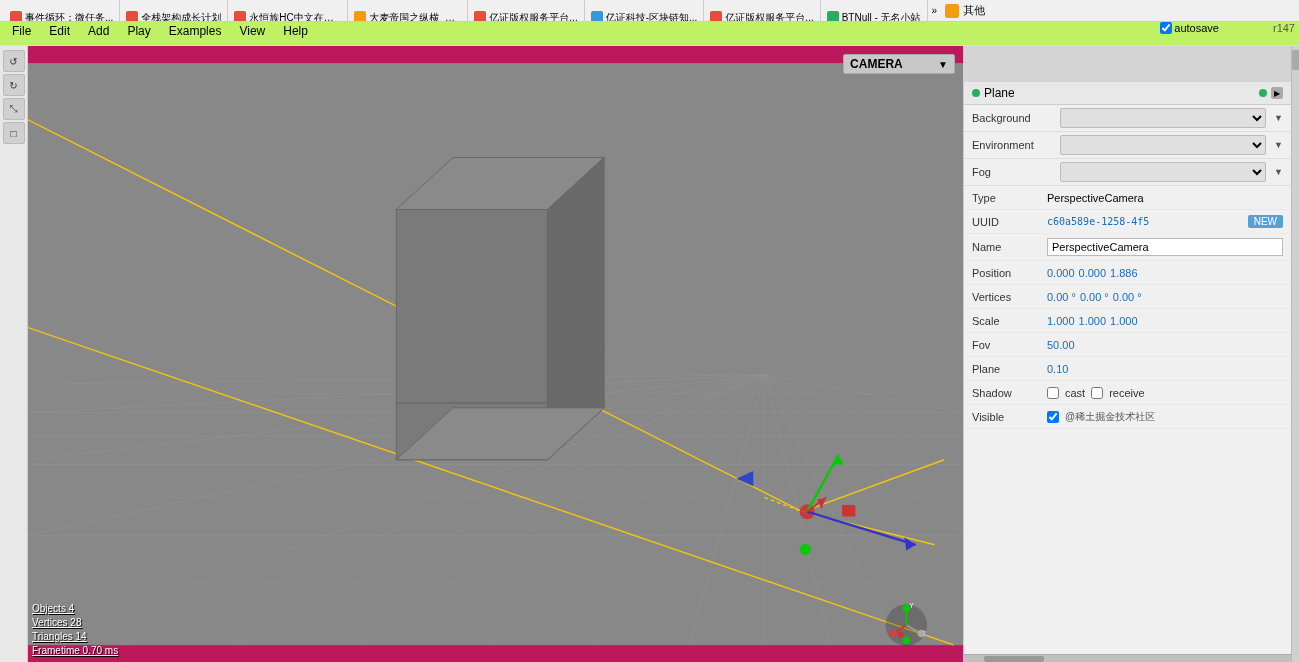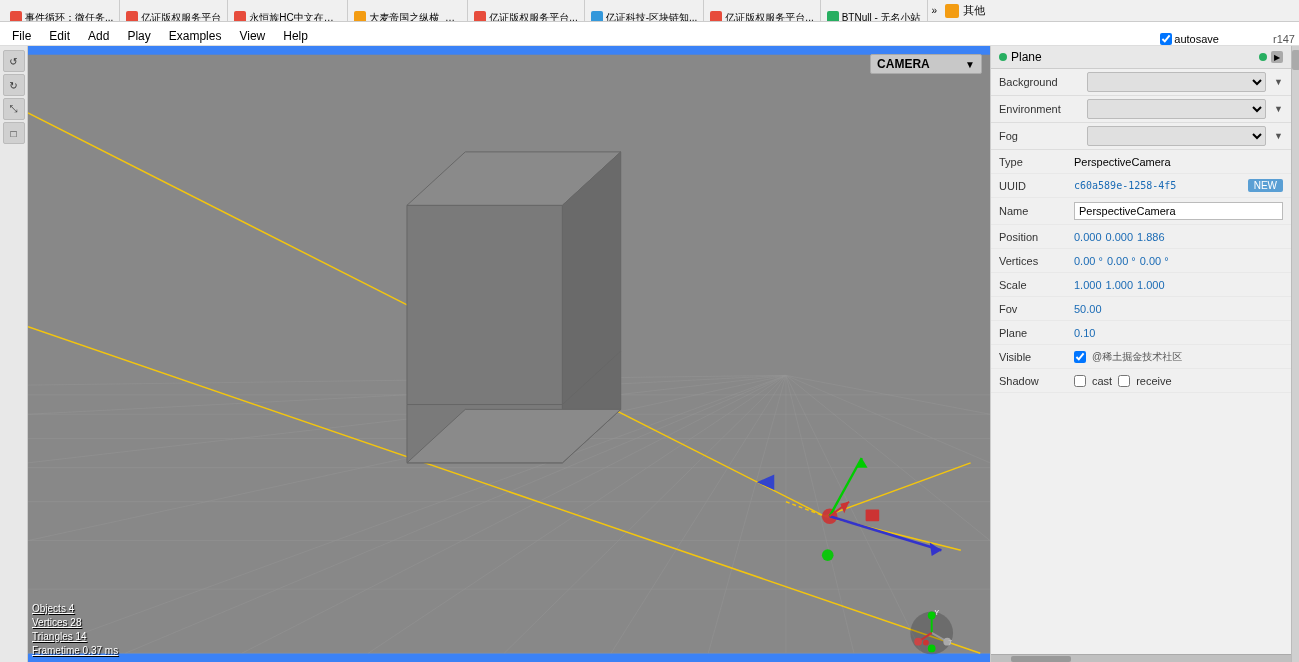--- a/index.html
+++ b/index.html
@@ -48,23 +48,23 @@
       padding: 2px 4px;
       font-size: 10px;
       background: none;
       border: none;
       cursor: pointer;
     }
 
     
     .menu-bar {
       height: 24px;
-      background: #ffffff;
-      display: flex;
-      align-items: flex-end;
+      background: #bef264;
+      display: flex;
+      align-items: flex-start;
       padding: 0 4px;
       border-bottom: 1px solid #ddd;
       gap: 2px;
     }
     .menu-item {
       padding: 2px 8px;
       cursor: pointer;
       font-size: 12px;
       border-radius: 2px;
     }
@@ -98,21 +98,21 @@
       justify-content: center;
       cursor: pointer;
       font-size: 10px;
       color: #333;
     }
 
     
     .viewport {
       flex: 1;
       position: relative;
-      background: #3b82f6;
+      background: #be185d;
       overflow: hidden;
     }
 
     
     .camera-dropdown {
       position: absolute;
       top: 8px;
       right: 8px;
       display: flex;
       align-items: center;
@@ -144,25 +144,26 @@
       left: 4px;
       color: #fff;
       font-size: 10px;
       line-height: 1.4;
       text-shadow: 1px 1px 1px #000;
       text-decoration: underline;
     }
 
     
     .right-panel {
-      width: 301px;
+      width: 328px;
       background: #f0f0f0;
       border-left: 1px solid #ccc;
       display: flex;
       flex-direction: column;
+      margin-top: 36px;
     }
 
     
     .plane-header {
       display: flex;
       align-items: center;
       padding: 4px 8px;
       background: #e8e8e8;
       border-bottom: 1px solid #ccc;
       gap: 4px;
@@ -317,21 +318,21 @@
 </head>
 <body>
 
 <div class="browser-bar">
   <div class="browser-tab">
     <div class="tab-icon tab-icon-event"></div>
     <span class="tab-text">事件循环：微任务...</span>
   </div>
   <div class="browser-tab">
     <div class="tab-icon tab-icon-video"></div>
-    <span class="tab-text">亿证版权服务平台</span>
+    <span class="tab-text">全栈架构成长计划</span>
   </div>
   <div class="browser-tab">
     <div class="tab-icon tab-icon-video"></div>
     <span class="tab-text">永恒族HC中文在线...</span>
   </div>
   <div class="browser-tab">
     <div class="tab-icon tab-icon-doc"></div>
     <span class="tab-text">大麦帝国之纵横_第...</span>
   </div>
   <div class="browser-tab">
@@ -480,21 +481,21 @@
         <option>Front</option>
         <option>Side</option>
       </select>
       <span class="camera-dropdown-arrow">▼</span>
     </div>
 
     <div class="stats-overlay">
       <div>Objects  4</div>
       <div>Vertices  28</div>
       <div>Triangles  14</div>
-      <div>Frametime  0.37 ms</div>
+      <div>Frametime  0.70 ms</div>
     </div>
   </div>
 
   <div class="right-panel">
 
     <div class="plane-header">
       <div class="plane-dot"></div>
       <span class="plane-title">Plane</span>
       <div class="plane-dot"></div>
       <div class="panel-collapse-btn">▶</div>
@@ -573,39 +574,39 @@
       <div class="prop-item">
         <span class="prop-key">Fov</span>
         <span class="prop-val" style="cursor:text;">50.00</span>
       </div>
 
       <div class="prop-item">
         <span class="prop-key">Plane</span>
         <span class="prop-val" style="cursor:text;">0.10</span>
       </div>
 
-
-      <div class="prop-item">
-        <span class="prop-key">Visible</span>
-        <div class="checkbox-row">
-          <input type="checkbox" checked="" style="">
-          <span style="font-size:10px;color:#555;">@稀土掘金技术社区</span>
-        </div>
-      </div>
 
       <div class="prop-item">
         <span class="prop-key">Shadow</span>
         <div class="checkbox-row">
           <input type="checkbox" style="">
           <label>cast</label>
           <input type="checkbox" style="">
           <label>receive</label>
         </div>
       </div>
 
+      <div class="prop-item">
+        <span class="prop-key">Visible</span>
+        <div class="checkbox-row">
+          <input type="checkbox" checked="" style="">
+          <span style="font-size:10px;color:#555;">@稀土掘金技术社区</span>
+        </div>
+      </div>
+
     </div>
 
     <div style="height:8px;background:#c0c0c0;border-top:1px solid #aaa;position:relative;">
       <div style="position:absolute;left:20px;width:60px;height:6px;background:#999;border-radius:2px;top:1px;"></div>
     </div>
   </div>
 
   <div style="width:8px;background:#d0d0d0;border-left:1px solid #bbb;display:flex;flex-direction:column;">
     <div style="width:8px;height:20px;background:#aaa;margin-top:4px;border-radius:2px;"></div>
   </div>

